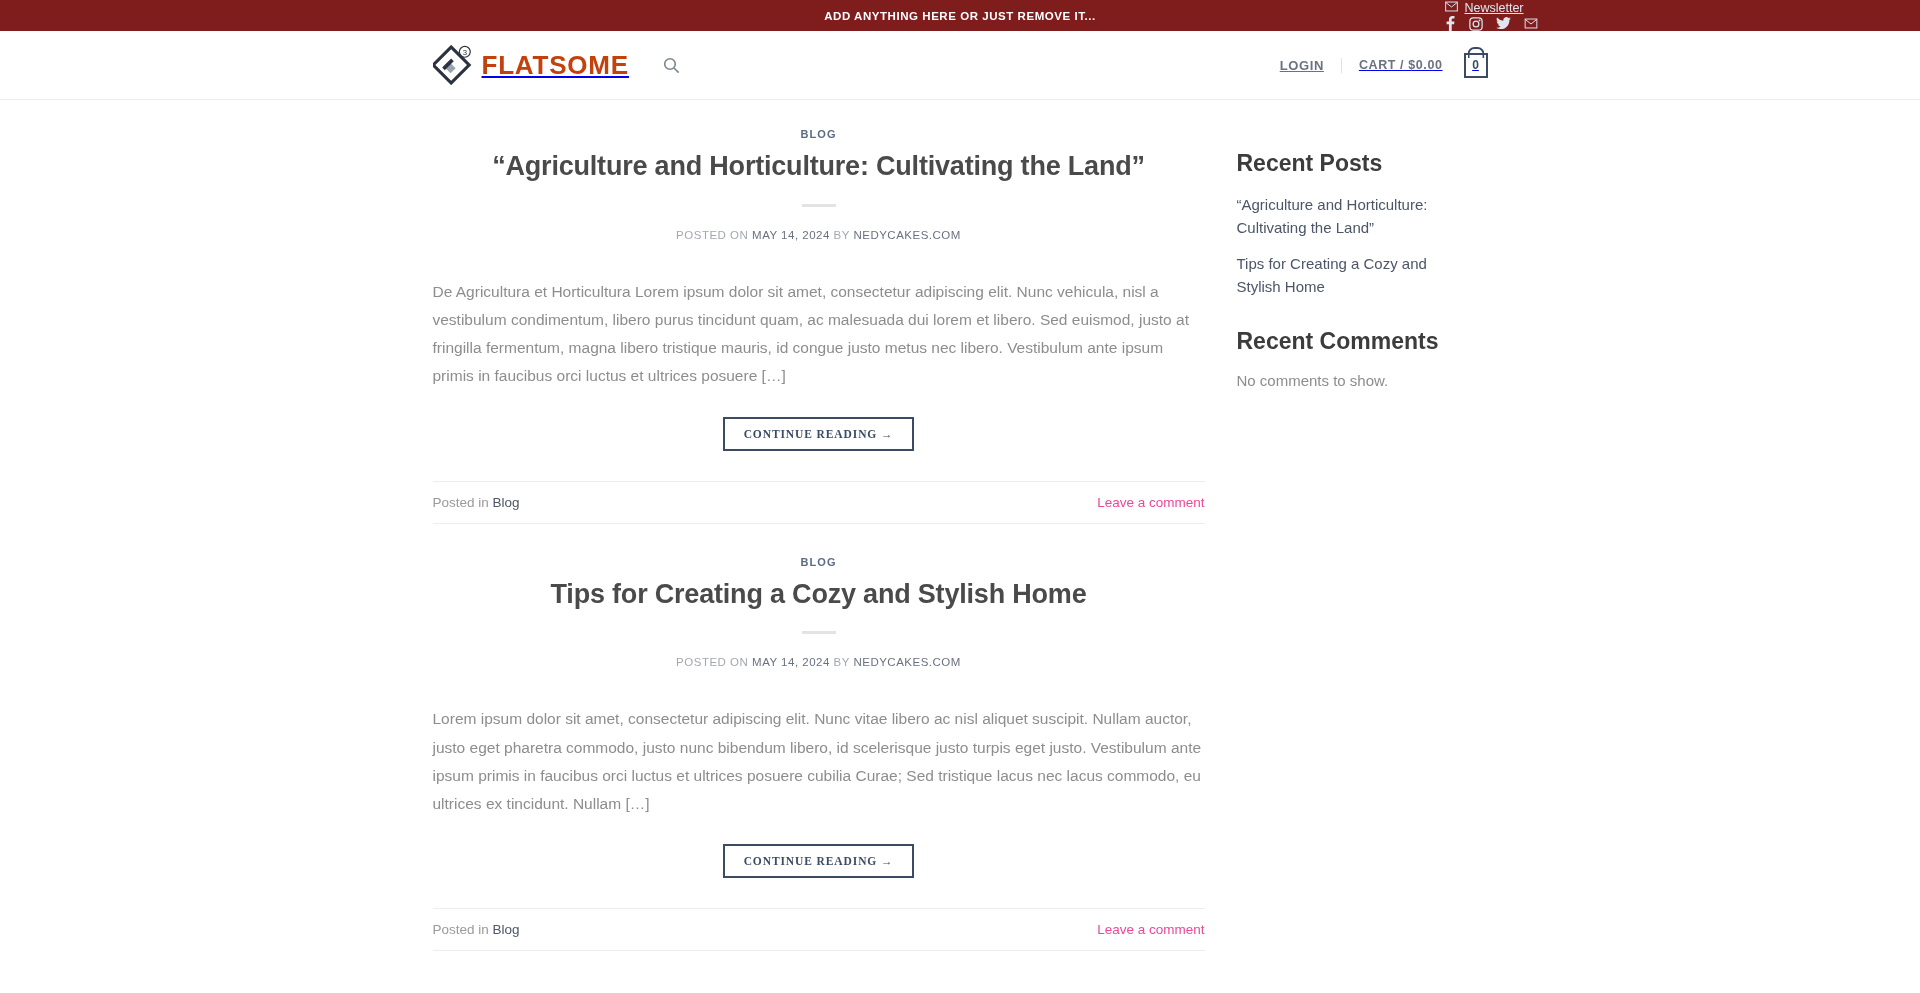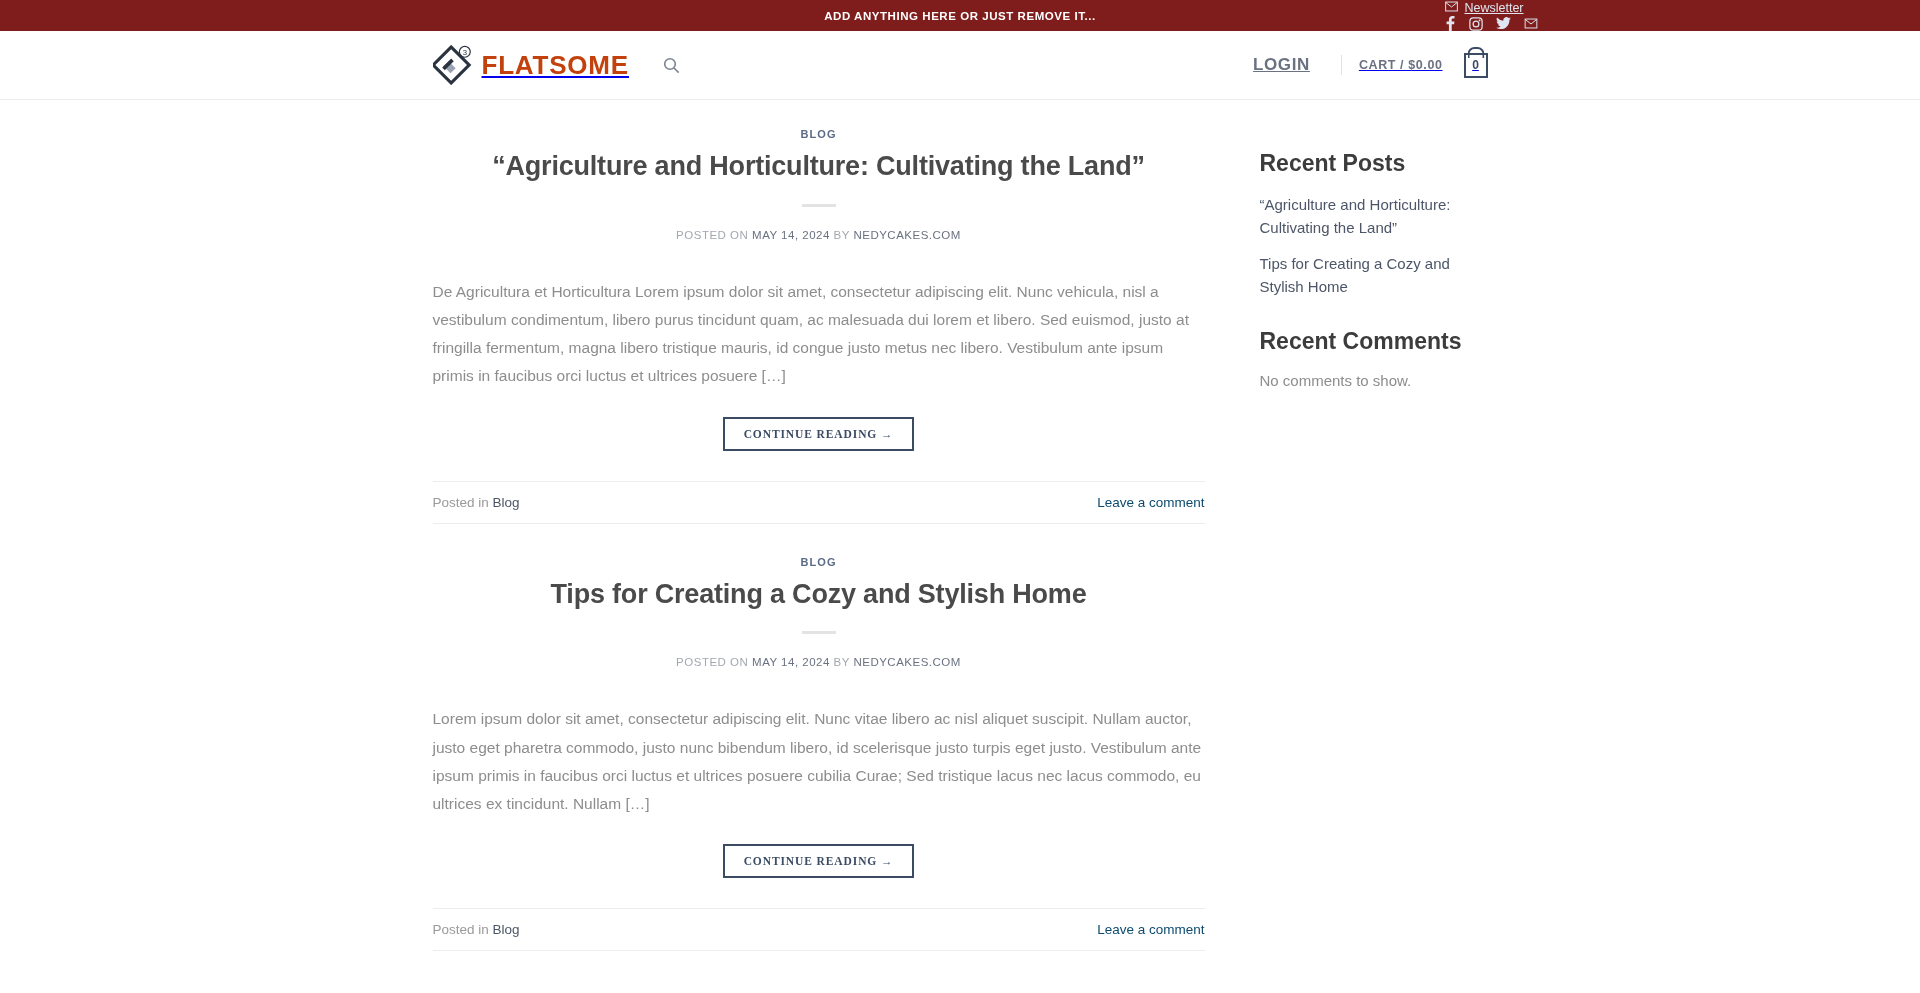--- a/index.html
+++ b/index.html
@@ -73,25 +73,25 @@
     font-weight: bold;
     letter-spacing: .8px;
     color: #c2410c;
   }
   .search-icon-btn { margin-left: 14px; cursor: pointer; display:flex; align-items:center; }
   .search-icon-btn svg { stroke: #7b8491; fill: none; stroke-width: 1.7; }
 
   .header-right { display: flex; align-items: center; }
   .login-link {
     color: #6a7180;
-    font-size: 17px;
+    font-size: 13px;
     font-weight: bold;
     letter-spacing: .6px;
     text-transform: uppercase;
-    padding-right: 31px;
+    padding-right: 17px;
     border-right: 1px solid #e2e2e2;
   }
   .cart-link {
     display: flex;
     align-items: center;
     gap: 21px;
     padding-left: 17px;
   }
   .cart-label {
     color: #6a7180;
@@ -116,21 +116,21 @@
     border-bottom: none;
     border-radius: 7px 7px 0 0;
   }
   .cart-count { font-size: 12px; font-weight: bold; color: #3a4b63; }
 
   
   .page {
     width: 1055px;
     margin: 0 auto;
     display: flex;
-    gap: 55px;
+    gap: 32px;
     padding-top: 28px;
   }
   .content { width: 772px; }
   .sidebar { width: 228px; padding-top: 22px; }
 
   
   .post { padding-bottom: 2px; }
   .post-cat {
     text-align: center;
     font-size: 11px;
@@ -186,21 +186,21 @@
     justify-content: space-between;
     align-items: center;
     border-top: 1px solid #ededed;
     border-bottom: 1px solid #ededed;
     margin-top: 30px;
     padding: 13px 0;
     font-size: 13.5px;
   }
   .posted-in { color: #9a9a9a; }
   .posted-in a { color: #4c5668; text-decoration: none; }
-  .leave-comment { color: #0c4a6e; text-decoration: none; font-size: 13.5px; }
+  .leave-comment { color: #ec4899; text-decoration: none; font-size: 13.5px; }
 
   .post-gap { height: 30px; }
 
   
   .widget { margin-bottom: 30px; }
   .widget-label {
     font-size: 14.5px;
     font-weight: bold;
     color: #333;
     margin-bottom: 11px;

